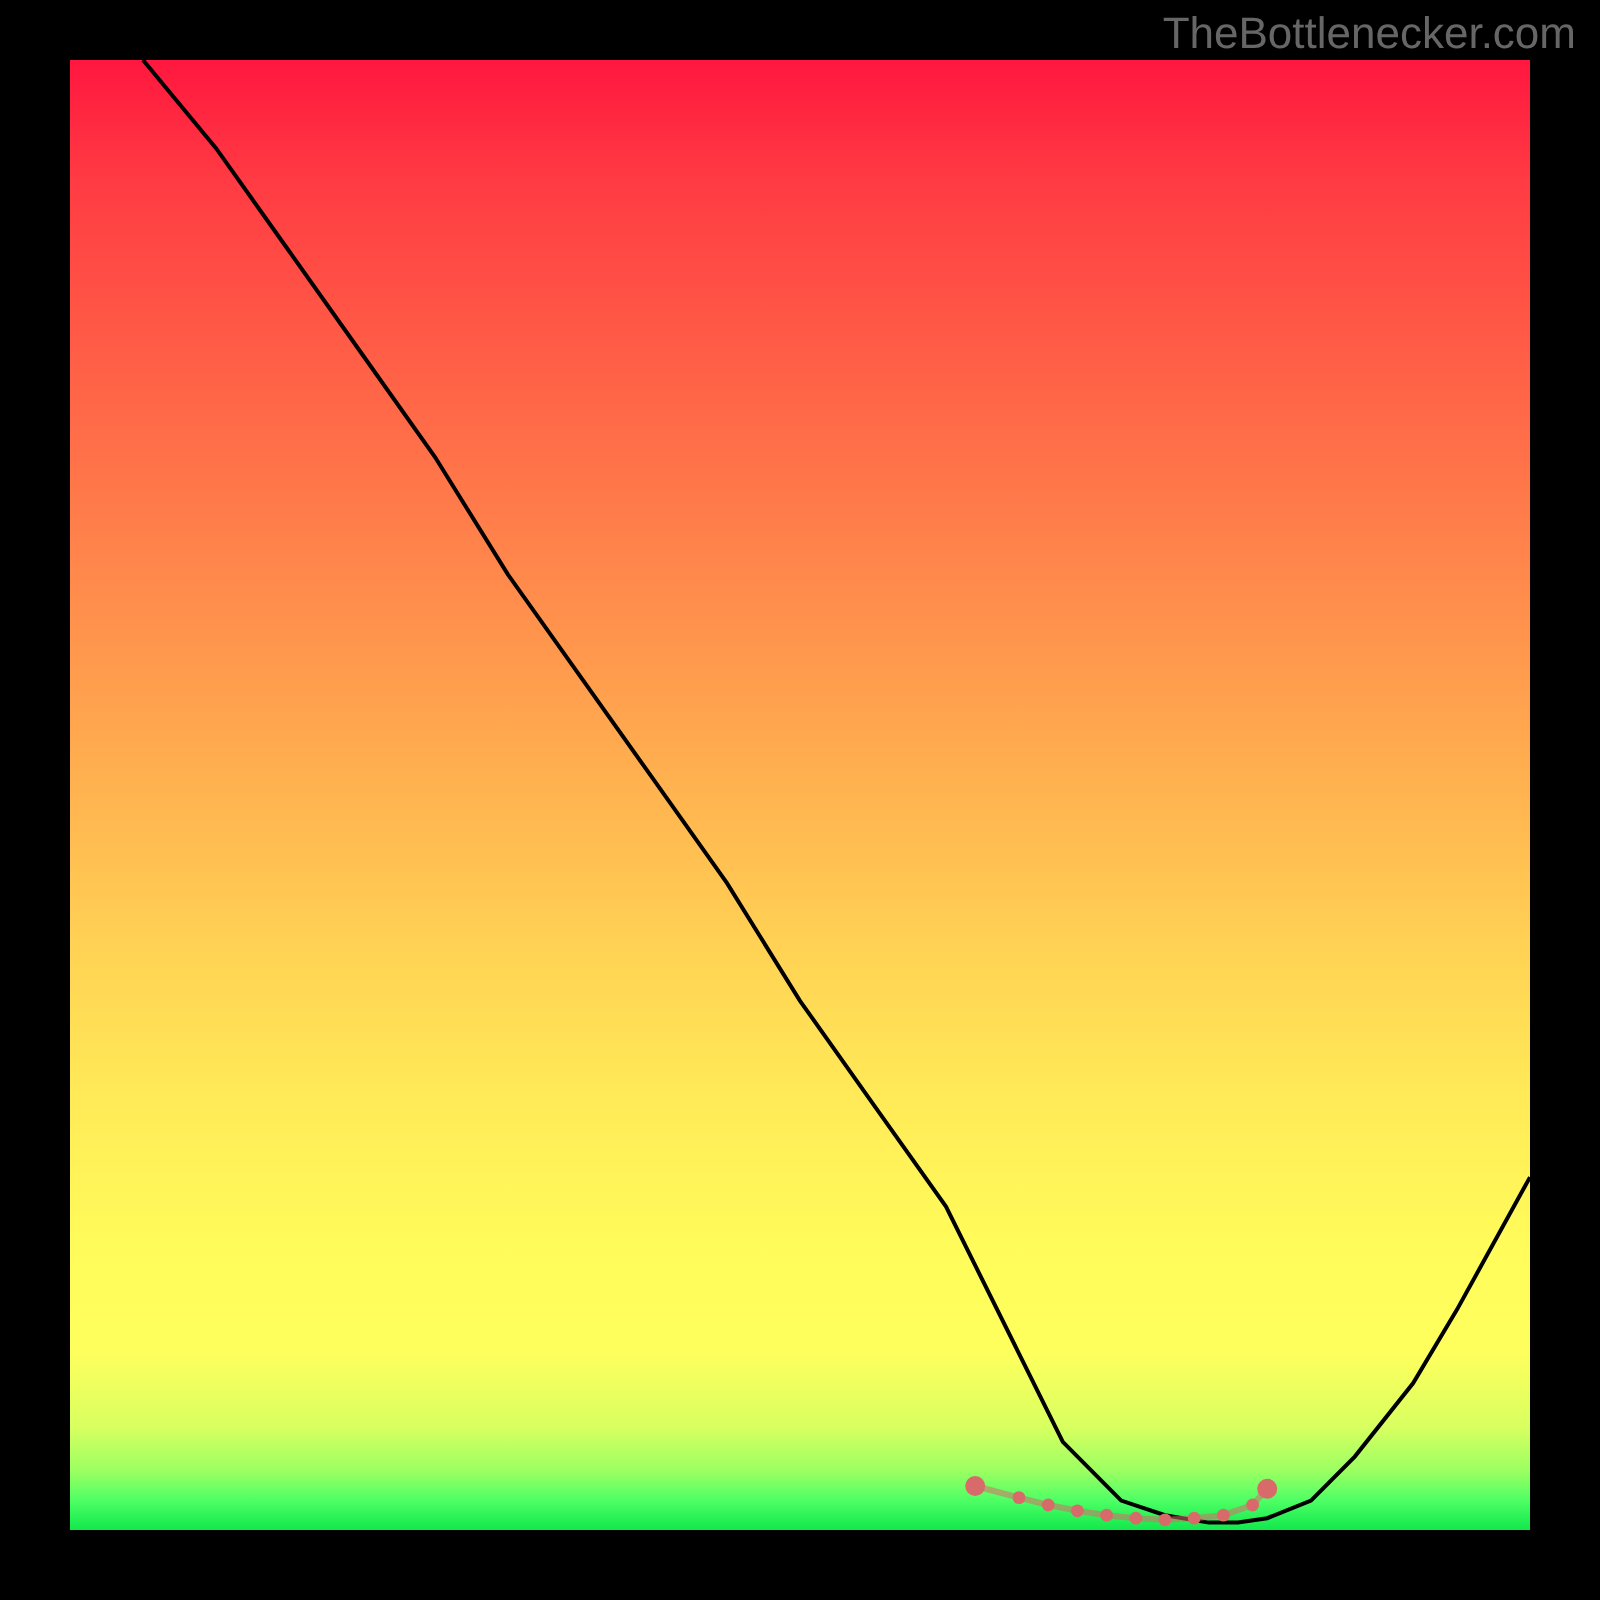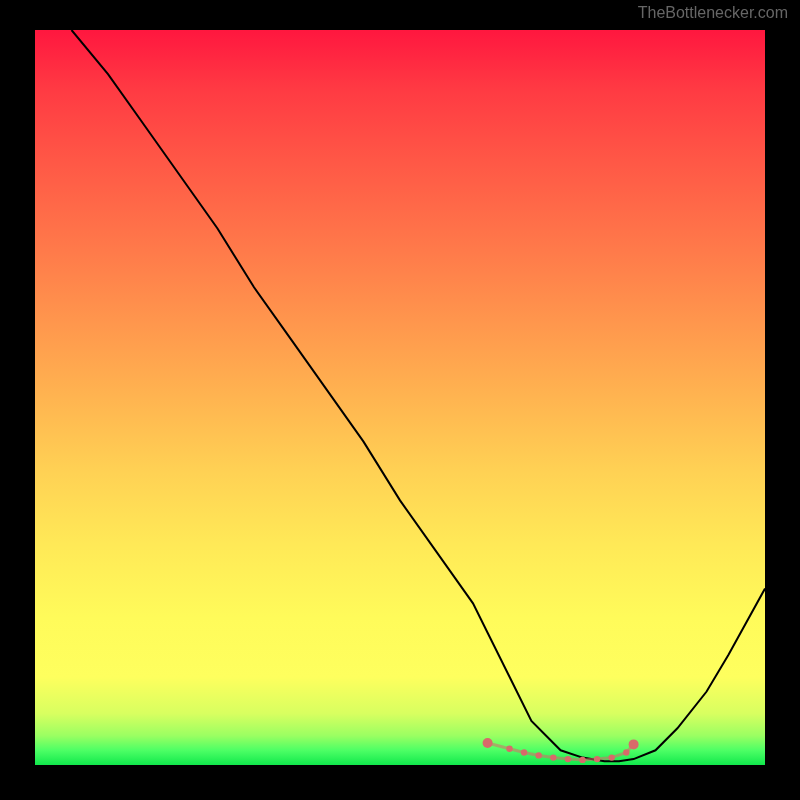--- a/index.html
+++ b/index.html
@@ -8,21 +8,21 @@
     height: 800px;
     background: #000;
     position: relative;
     font-family: Arial, sans-serif;
   }
   .watermark {
     position: absolute;
     top: 4px;
     right: 12px;
     color: #666;
-    font-size: 16px;
+    font-size: 22px;
     font-weight: normal;
     z-index: 10;
   }
   .plot-area {
     position: absolute;
     left: 35px;
     top: 30px;
     width: 730px;
     height: 735px;
     overflow: hidden;

